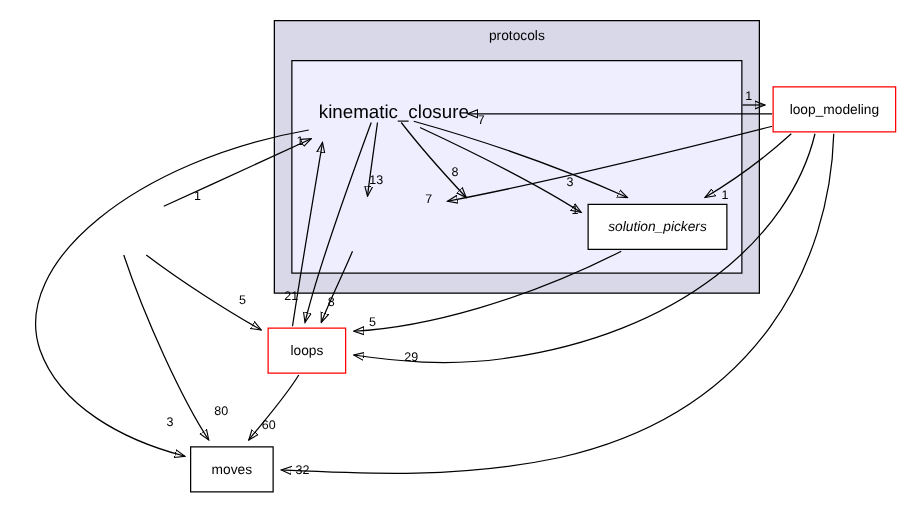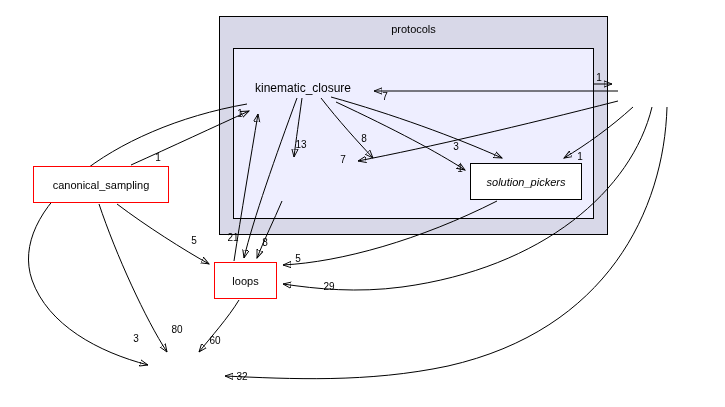--- a/index.html
+++ b/index.html
@@ -8,21 +8,21 @@
     font-family:"Liberation Sans","DejaVu Sans",sans-serif;color:#000;
   }
   .cluster{position:absolute;box-sizing:border-box;border:1px solid #000;}
   .cluster.outer{left:219px;top:16px;width:389px;height:219px;background:#d8d8e8;}
   .cluster.inner{left:233px;top:48px;width:361px;height:171px;background:#eeeeff;}
   .cluster-title{
     position:absolute;left:0;right:0;top:6px;text-align:center;
     font-size:11px;color:#000;
   }
   .inner-title{
-    position:absolute;left:255px;top:81px;font-size:12px;color:#000;
+    position:absolute;left:255px;top:81px;font-size:15px;color:#000;
   }
   .edges{position:absolute;left:0;top:0;pointer-events:none;}
   .edges path{fill:none;stroke:#000;stroke-width:1;}
   .node{
     position:absolute;box-sizing:border-box;background:#ffffff;border:1px solid #000;
     display:flex;align-items:center;justify-content:center;
     font-size:11px;text-align:center;cursor:pointer;
   }
   .node.red{border-color:#ff0000;}
   .elabel{
@@ -65,25 +65,28 @@
     <path d="M239,300 C228,318 211,337 199,352" marker-end="url(#arr)"></path>
     <path d="M247,104 C110,128 8,210 32,280 C48,325 98,352 148,365" marker-end="url(#arr)"></path>
     <path d="M667,107 C664,210 607,330 448,366 C368,383 290,379 225,376" marker-end="url(#arr)"></path>
   </svg>
 
   <span class="inner-title">kinematic_closure</span>
 
   <div class="node" style="left:470px;top:163px;width:112px;height:37px;font-style:italic;">
     <span>solution_pickers</span>
   </div>
-  <div class="node red" style="left:33px;top:166px;width:136px;height:37px;">
-    <span>canonical_sampling</span>
+  <div class="node red" style="left:618px;top:69px;width:99px;height:37px;">
+    <span>loop_modeling</span>
   </div>
   <div class="node red" style="left:214px;top:262px;width:63px;height:37px;">
     <span>loops</span>
+  </div>
+  <div class="node" style="left:152px;top:357px;width:67px;height:37px;">
+    <span>moves</span>
   </div>
 
   <span class="elabel" style="left:599px;top:78px;">1</span>
   <span class="elabel" style="left:385px;top:97px;">7</span>
   <span class="elabel" style="left:301px;top:145px;">13</span>
   <span class="elabel" style="left:364px;top:139px;">8</span>
   <span class="elabel" style="left:343px;top:160px;">7</span>
   <span class="elabel" style="left:456px;top:147px;">3</span>
   <span class="elabel" style="left:460px;top:169px;">1</span>
   <span class="elabel" style="left:580px;top:157px;">1</span>

